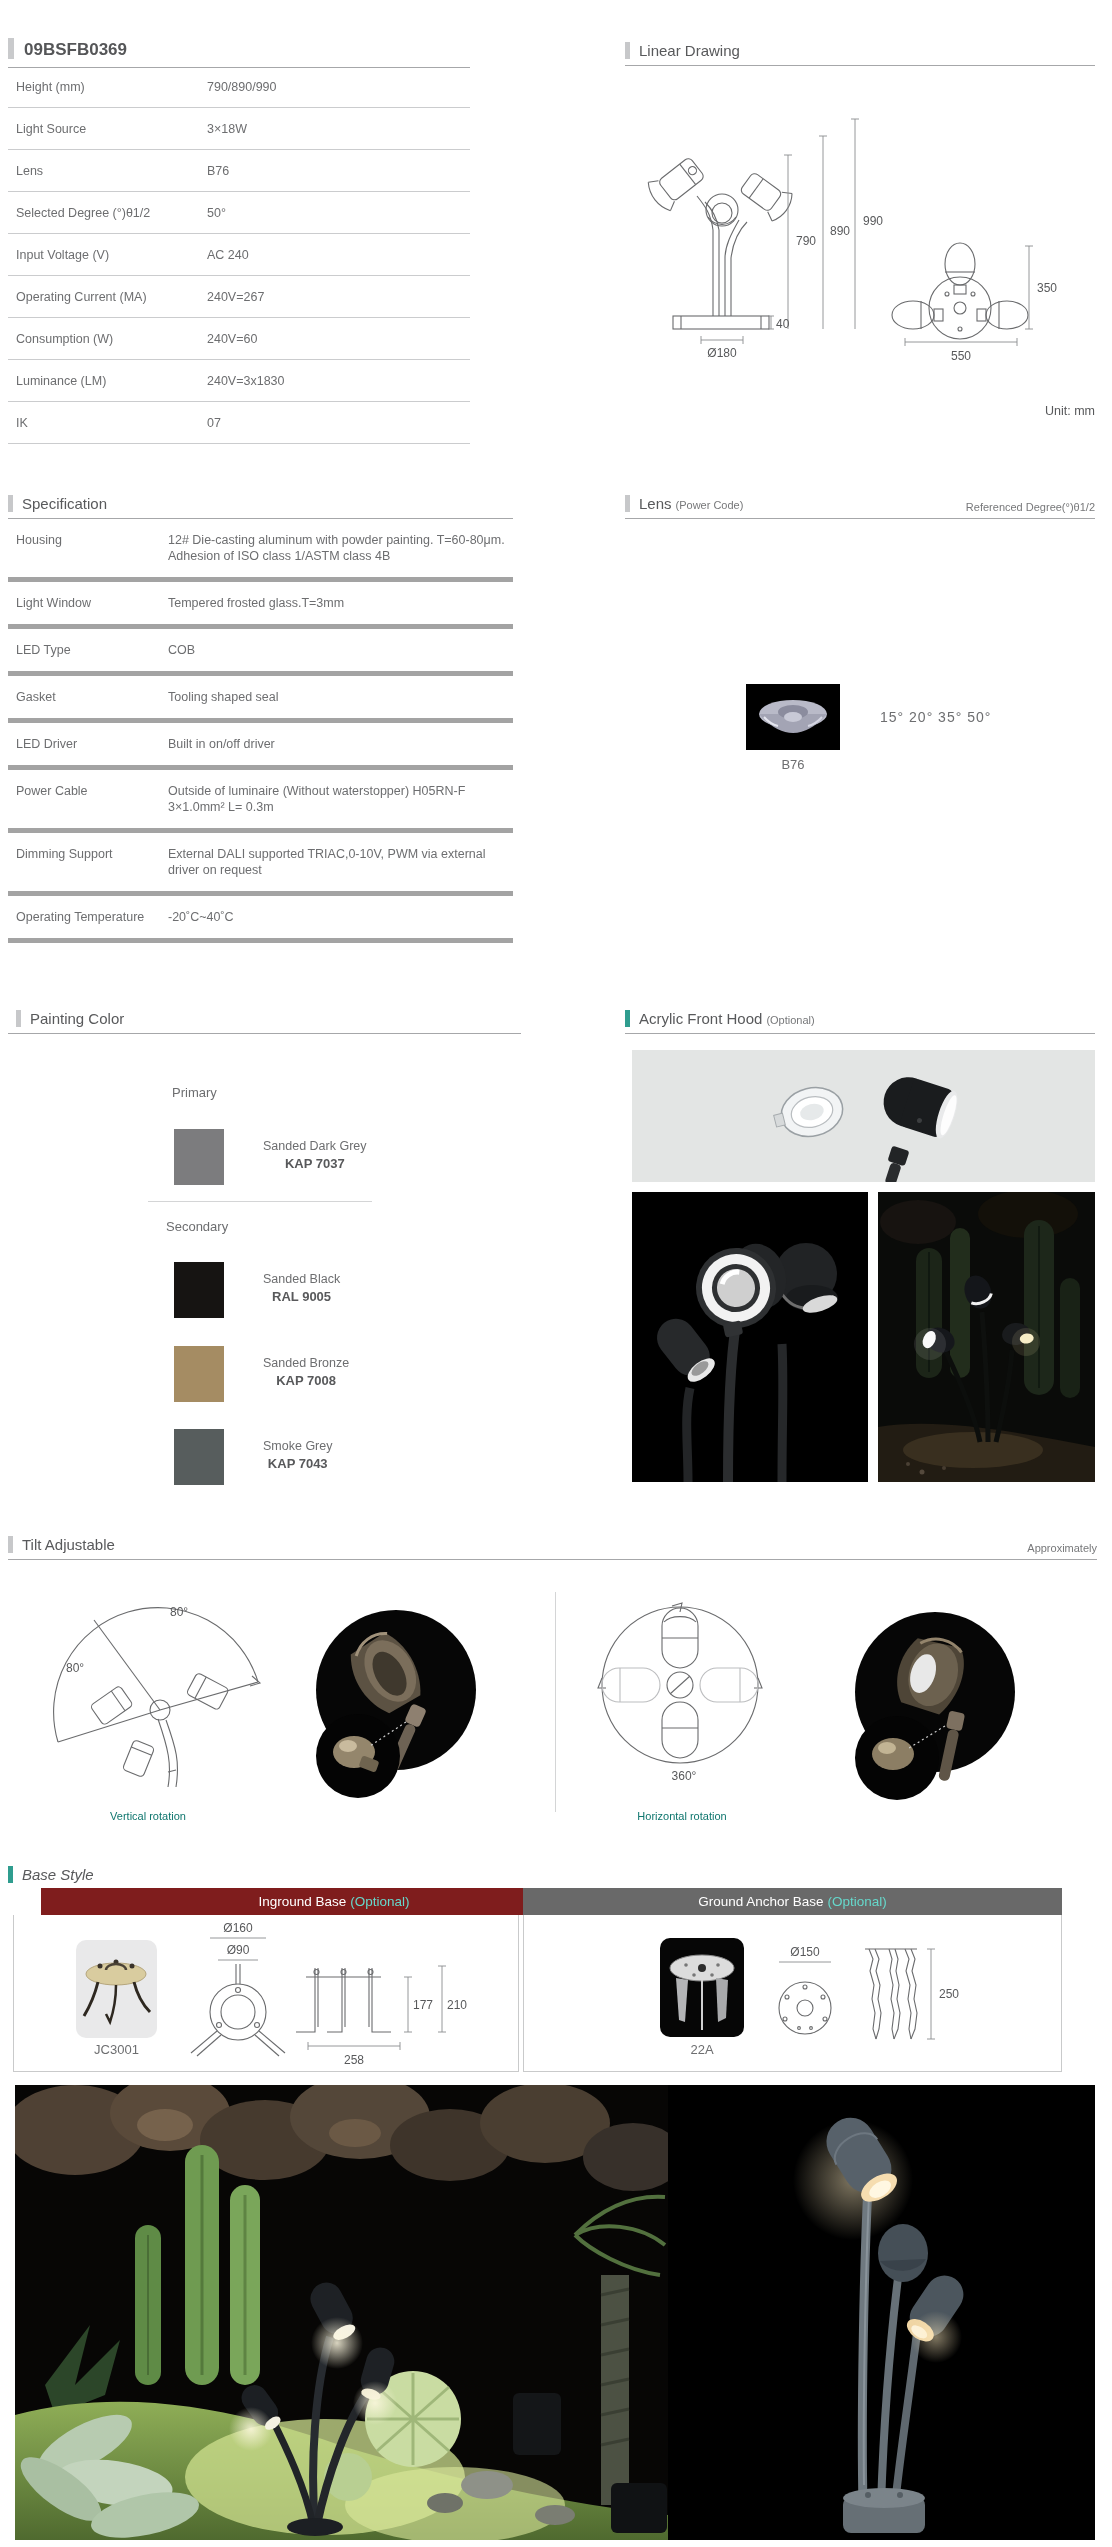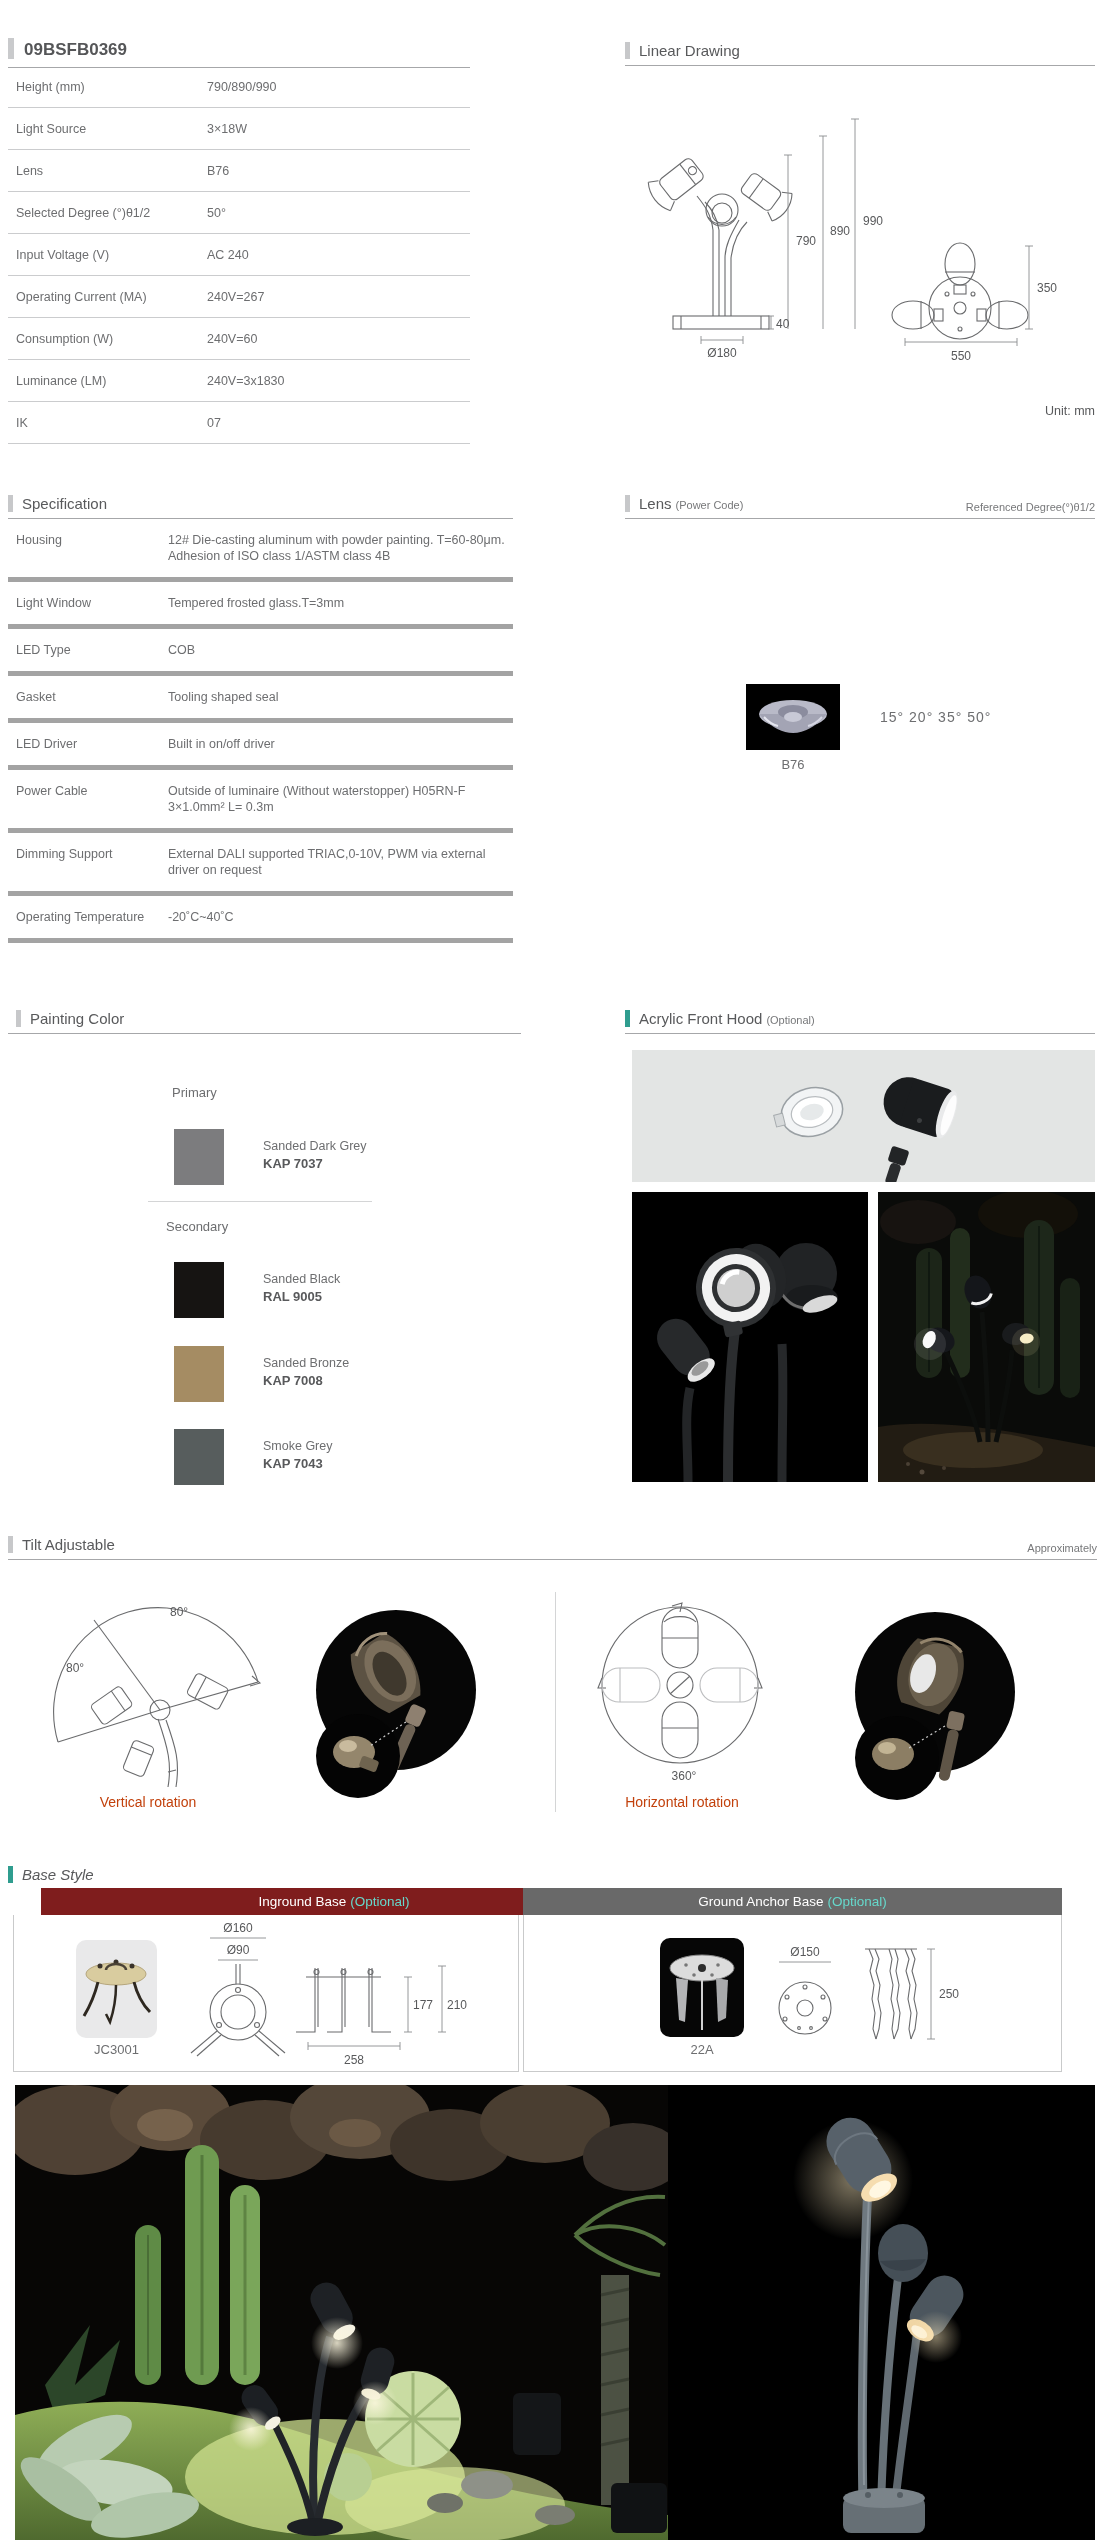--- a/index.html
+++ b/index.html
@@ -18,28 +18,28 @@
   .prow{display:flex;align-items:center;height:41px;border-bottom:1px solid #cbccce;padding-left:8px;font-size:12.5px;}
   .prow .lab{width:191px;color:#6d6e70;}
   .prow .val{color:#6d6e70;}
   .srow{display:flex;border-bottom:5px solid #a3a3a3;padding:13px 0 13px 8px;font-size:12.5px;line-height:16px;}
   .srow .lab{width:152px;color:#6d6e70;}
   .srow .val{width:345px;color:#6d6e70;}
   
   .pgroup{font-size:13px;color:#6d6e70;}
   .swatch{width:50px;height:56px;}
   .pname{font-size:12.5px;color:#6d6e70;line-height:20px;}
-  .pcode{font-size:13px;font-weight:bold;color:#58595b;line-height:16px;}
+  .pcode{font-size:13px;font-weight:bold;color:#58595b;line-height:16px;text-align:center;}
   .pdivider{height:1px;background:#d4d5d6;}
   
   .bbar{height:27px;line-height:27px;text-align:center;color:#ffffff;font-size:13.5px;}
   .bbar .opt{color:#66d8cb;}
   .bbox{background:#fff;border:1px solid #c9cacb;border-top:none;box-sizing:border-box;}
   .itemlabel{font-size:13px;color:#6d6e70;text-align:center;}
-  .caption{font-size:14px;color:#c2410c;text-align:center;}
+  .caption{font-size:11px;color:#0f766e;text-align:center;margin-top:16px;}
   .unitnote{font-size:12.5px;color:#58595b;}
   .dim{font:12px "Liberation Sans",sans-serif;fill:#58595b;}
   .sketch{stroke:#6a6b6d;fill:none;stroke-width:1.1;}
   .thin{stroke:#8b8c8e;fill:none;stroke-width:0.9;}
   svg{display:block;}
 </style>
 </head>
 <body>
 
 <div id="page">

